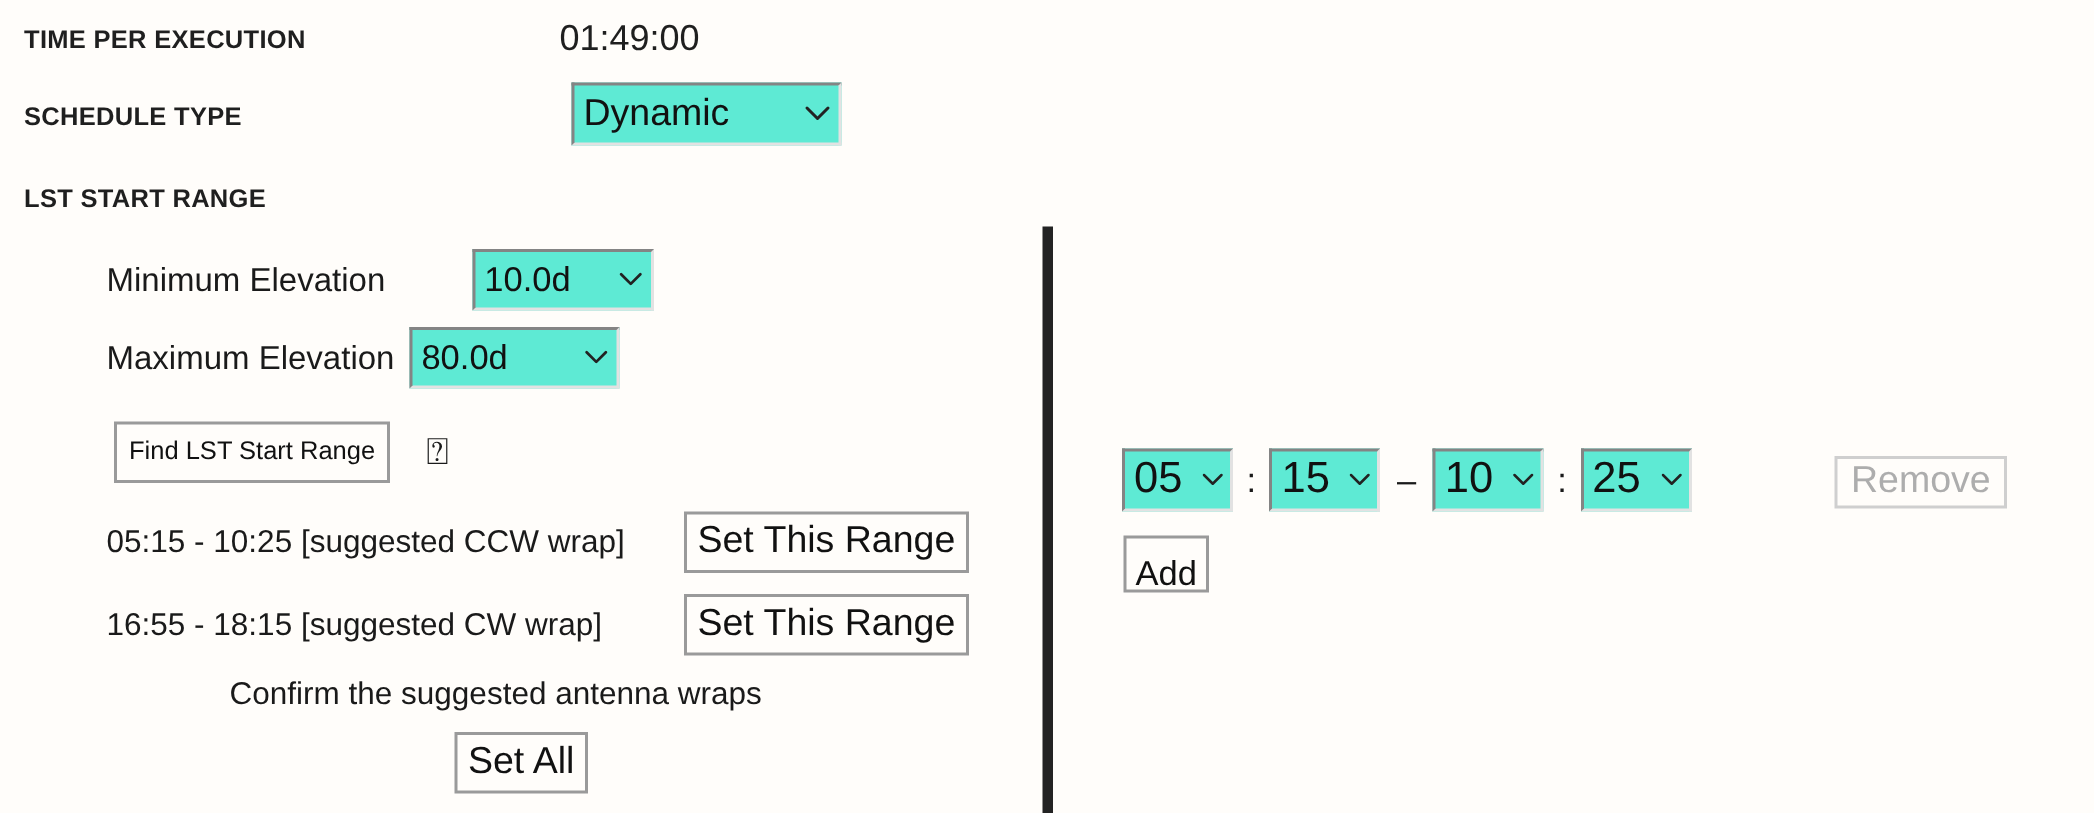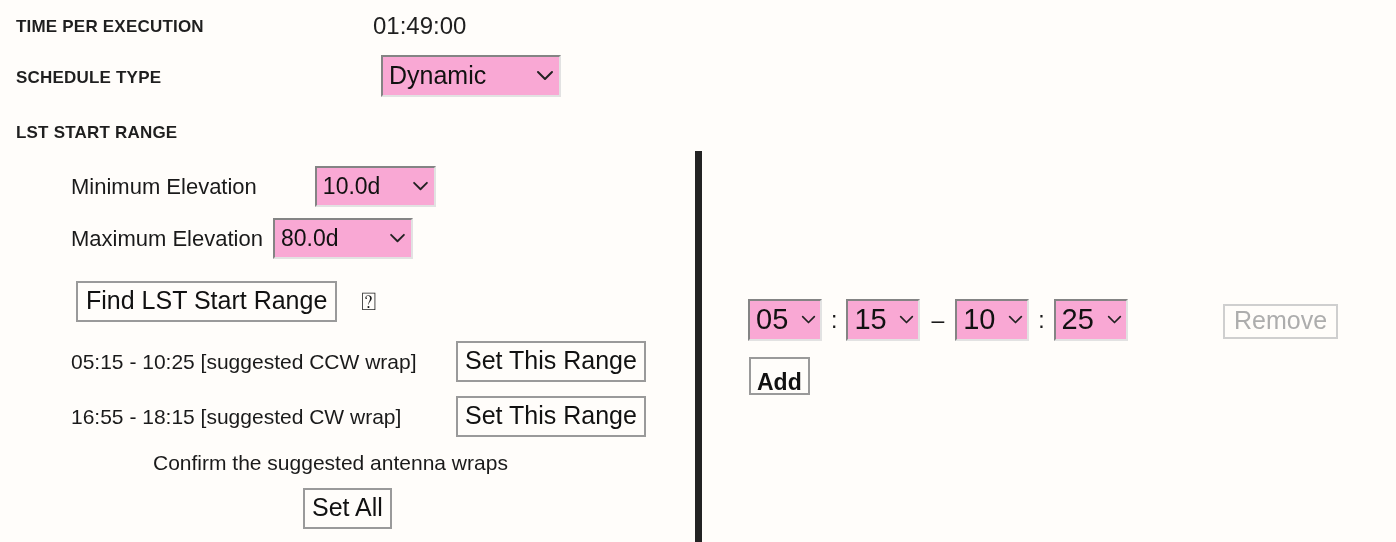--- a/index.html
+++ b/index.html
@@ -16,21 +16,21 @@
     overflow: hidden;
     position: relative;
   }
 
   
   .sel {
     display: inline-flex;
     align-items: center;
     justify-content: space-between;
     box-sizing: border-box;
-    background: #f9a8d4;
+    background: #5eead4;
     border-top: 2px solid #848484;
     border-left: 2px solid #848484;
     border-right: 2px solid #e2e2e2;
     border-bottom: 2px solid #e2e2e2;
     padding: 1px 5px 2px 6px;
     font-family: "Liberation Sans", sans-serif;
     color: #111;
     line-height: 1;
     vertical-align: middle;
     cursor: pointer;
@@ -117,21 +117,21 @@
   #maxelev-select { width: 140px; height: 41px; font-size: 23px; }
 
   #find-row {
     position: absolute;
     left: 76px; top: 281px;
     display: flex;
     align-items: center;
   }
   #find-btn {
     height: 41px;
-    font-size: 25px;
+    font-size: 17px;
     padding: 0 8px 3px 8px;
   }
   #help-icon {
     margin-left: 24px;
     font-size: 25px;
     color: #1a1a1a;
     line-height: 1;
     display: inline-block;
   }
 
@@ -200,21 +200,20 @@
     height: 35px;
     font-size: 25px;
     padding: 0 9px 3px 9px;
   }
   #add-btn {
     position: absolute;
     left: 749px; top: 357px;
     height: 38px;
     font-size: 23px;
     padding: 16px 6px 3px 6px;
-    font-weight: bold;
   }
 </style>
 </head>
 <body>
 
 <div class="caps" id="tpe-label">TIME PER EXECUTION</div>
 <div id="tpe-value">01:49:00</div>
 
 <div class="caps" id="st-label">SCHEDULE TYPE</div>
 <div class="sel" id="st-select">

